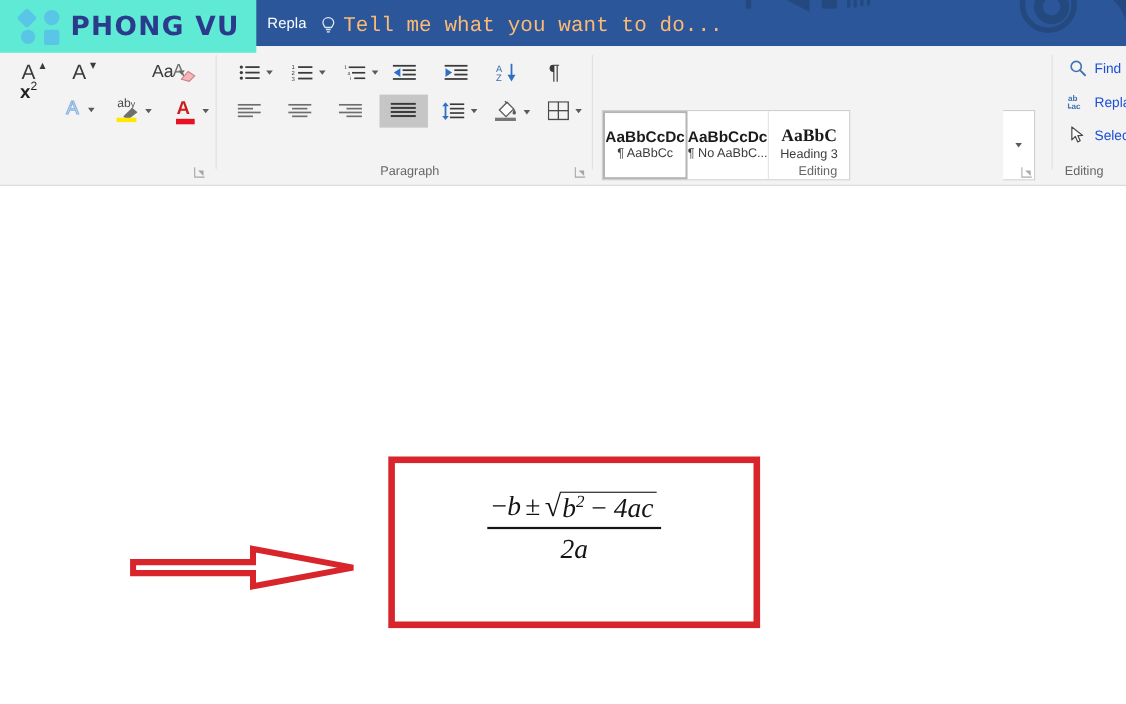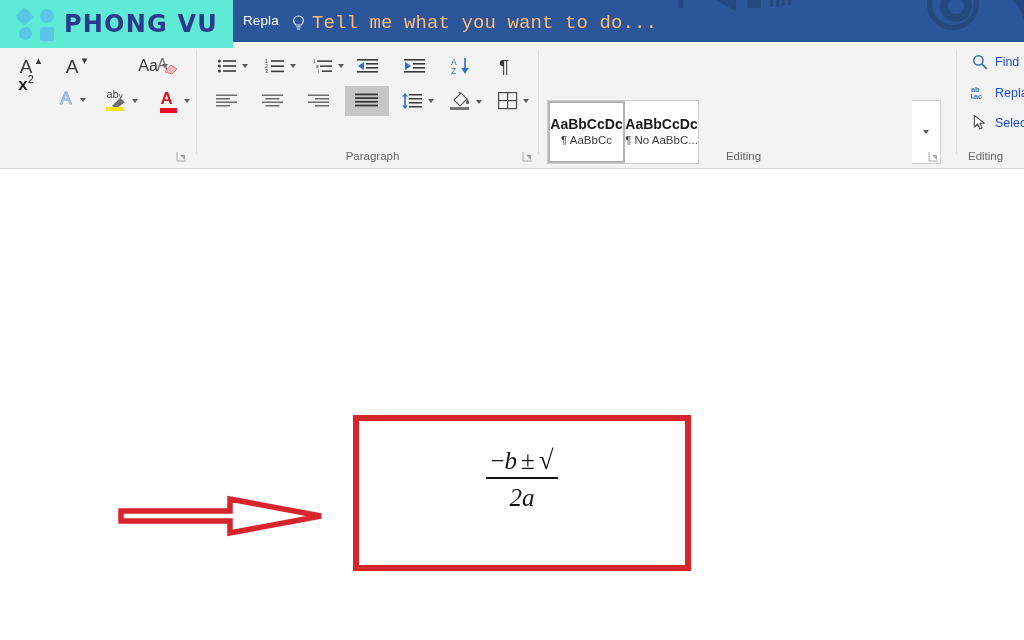--- a/index.html
+++ b/index.html
@@ -565,20 +565,24 @@
     <div>
       <div class="styles-gallery">
         <div class="style-item selected">
           <span class="style-prev" style="font-weight:600;">AaBbCcDc</span>
           <span class="style-name">¶ AaBbCc</span>
         </div>
         <div class="style-item">
           <span class="style-prev" style="font-weight:600;">AaBbCcDc</span>
           <span class="style-name">¶ No AaBbC...</span>
         </div>
+        <div class="style-item">
+          <span class="style-prev" style="font-family:'Liberation Serif',serif; font-weight:700; font-size:16px;">AaBbC</span>
+          <span class="style-name">Heading 3</span>
+        </div>
       </div>
       <div class="styles-more">
         <span class="caret"></span>
       </div>
       <div class="grp-label" style="left:547px; width:393px;">Editing</div>
       <svg class="launcher" style="left:928px;" viewBox="0 0 11 11">
         <path d="M1 1 L1 10 L10 10" stroke="#777" stroke-width="1" fill="none"></path>
         <path d="M4 4 L9 4 L9 9 Z" fill="#777"></path>
       </svg>
     </div>
@@ -621,20 +625,21 @@
 
     <div class="eq-box">
       <div class="equation">
         <span class="frac">
           <span class="num">
             <span class="minus">−</span>
               <span>b</span>
               <span class="pm">±</span>
               <span class="radical">
                 <span style="font-style:normal; font-size:27px; line-height:1;">√</span>
+                <span class="radicand"><span>b</span><sup class="exp">2</sup>&nbsp;<span class="minus">−</span>&nbsp;<span>4ac</span></span>
               </span>
           </span>
           <span class="bar"></span>
           <span class="den">2a</span>
         </span>
       </div>
     </div>
   </div>
 
   <div class="logo-card">

